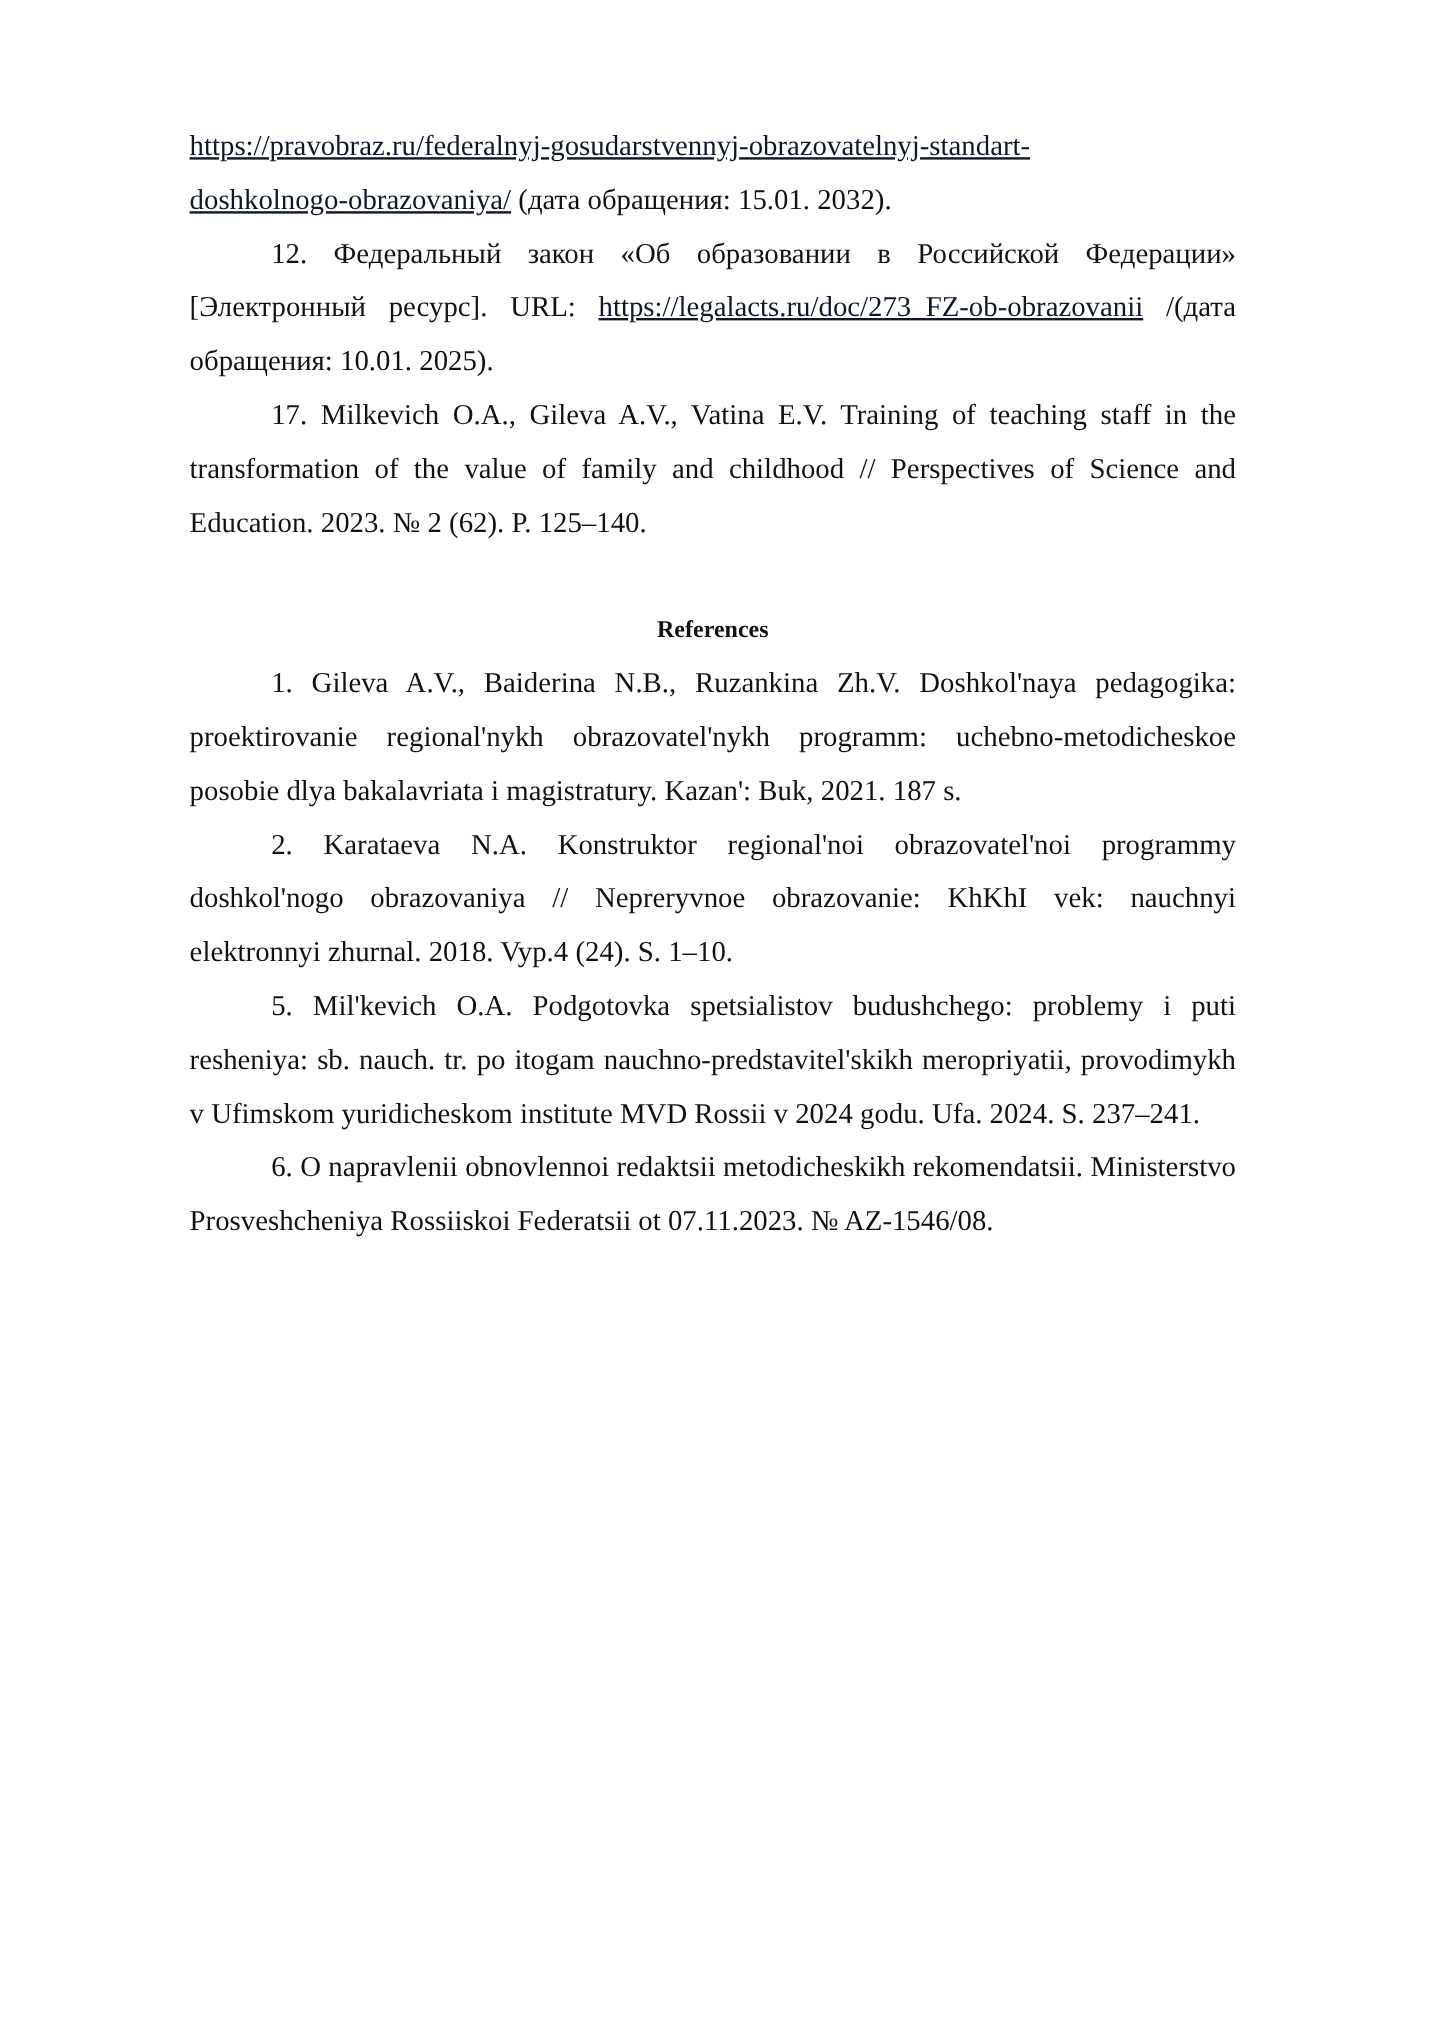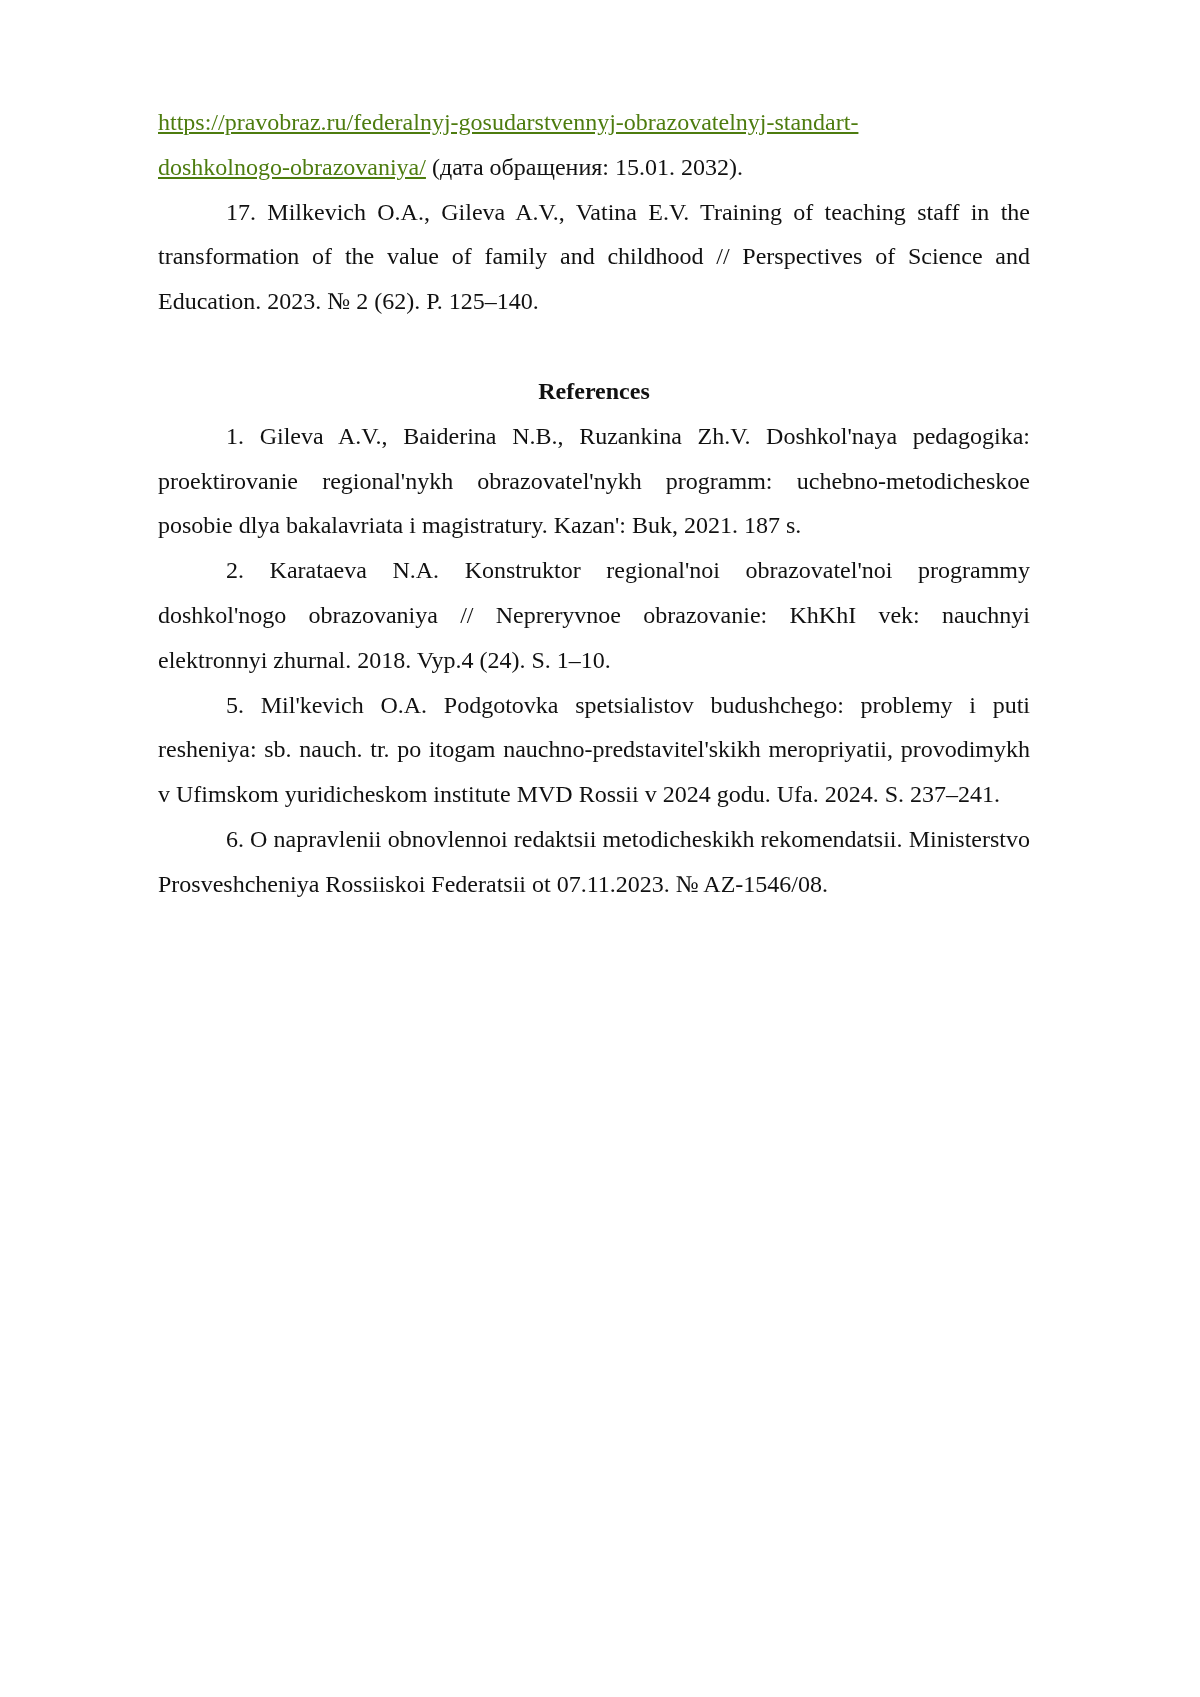--- a/index.html
+++ b/index.html
@@ -25,41 +25,42 @@
   }
   .para {
     margin: 0;
     text-align: justify;
     text-justify: inter-word;
   }
   .indent {
     text-indent: 68px;
   }
   a.link {
-    color: #4d7c0f;
+    color: #0f172a;
     text-decoration: underline;
   }
   .heading {
     text-align: center;
     font-weight: bold;
     margin: 45px 0 0 0;
     line-height: 44.8px;
   }
 </style>
 </head>
 <body>
 
 <div class="page">
 
   <p class="para"><a class="link" href="#"><span>https://pravobraz.ru/federalnyj-gosudarstvennyj-obrazovatelnyj-standart-</span><br><span>doshkolnogo-obrazovaniya/</span></a><span> (дата обращения: 15.01. 2032).</span></p>
 
+  <p class="para indent"><span>12.</span><span> Федеральный закон «Об образовании в Российской Федерации» [Электронный ресурс]. URL: </span><a class="link" href="#">https://legalacts.ru/doc/273_FZ-ob-obrazovanii</a><span> /(дата обращения: 10.01. 2025).</span></p>
 
   <p class="para indent"><span>17.</span><span>  Milkevich O.A., Gileva A.V., Vatina E.V. Training of teaching staff in the transformation of the value of family and childhood // Perspectives of Science and Education. 2023. № 2 (62). P. 125–140.</span></p>
 
-  <h2 class="heading" style="font-size:24px;">References</h2>
+  <h2 class="heading" style="font-size:20px;">References</h2>
 
   <p class="para indent"><span>1.</span><span> Gileva A.V., Baiderina N.B., Ruzankina Zh.V. Doshkol'naya pedagogika: proektirovanie regional'nykh obrazovatel'nykh programm: uchebno-metodicheskoe posobie dlya bakalavriata i magistratury. Kazan': Buk, 2021. 187 s.</span></p>
 
   <p class="para indent"><span>2.</span><span> Karataeva N.A. Konstruktor regional'noi obrazovatel'noi programmy doshkol'nogo obrazovaniya // Nepreryvnoe obrazovanie: KhKhI vek: nauchnyi elektronnyi zhurnal. 2018. Vyp.4 (24). S. 1–10.</span></p>
 
 
 
   <p class="para indent"><span>5.</span><span> Mil'kevich O.A. Podgotovka spetsialistov budushchego: problemy i puti resheniya: sb. nauch. tr. po itogam nauchno-predstavitel'skikh meropriyatii, provodimykh v Ufimskom yuridicheskom institute MVD Rossii v 2024 godu. Ufa. 2024. S. 237–241.</span></p>
 
   <p class="para indent"><span>6.</span><span> O napravlenii obnovlennoi redaktsii metodicheskikh rekomendatsii. Ministerstvo Prosveshcheniya Rossiiskoi Federatsii ot 07.11.2023. № AZ-1546/08.</span></p>

